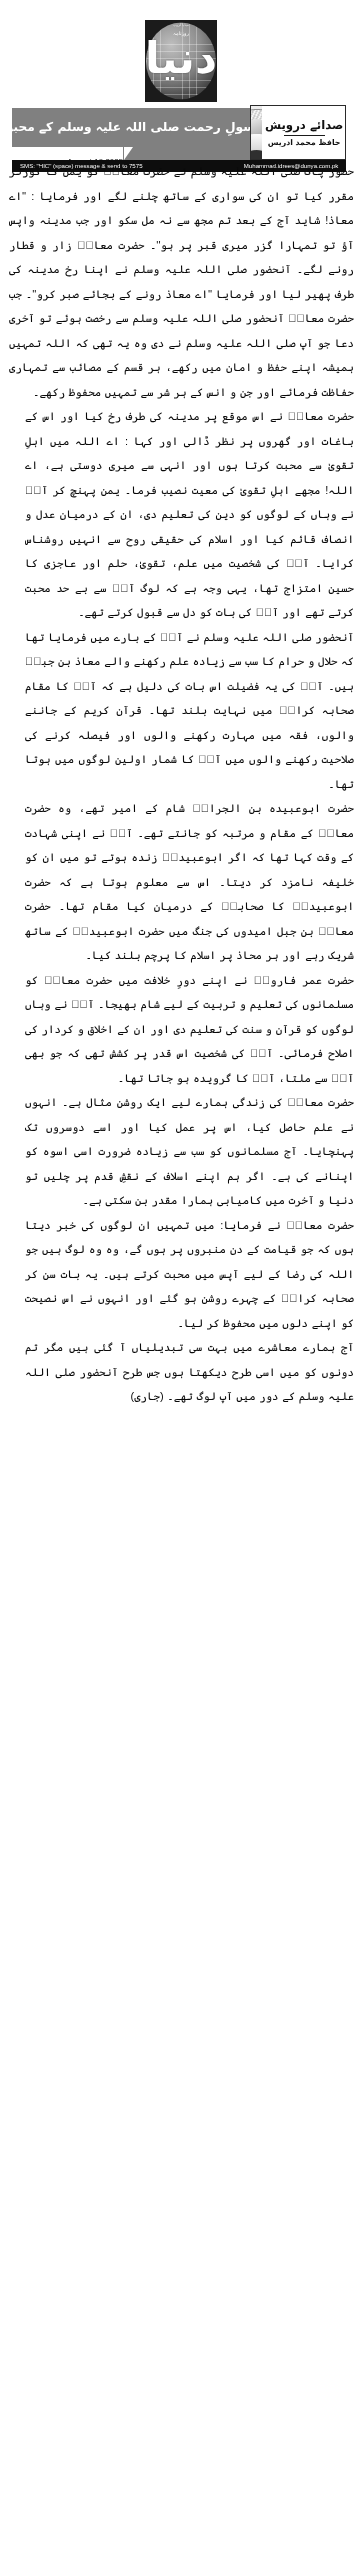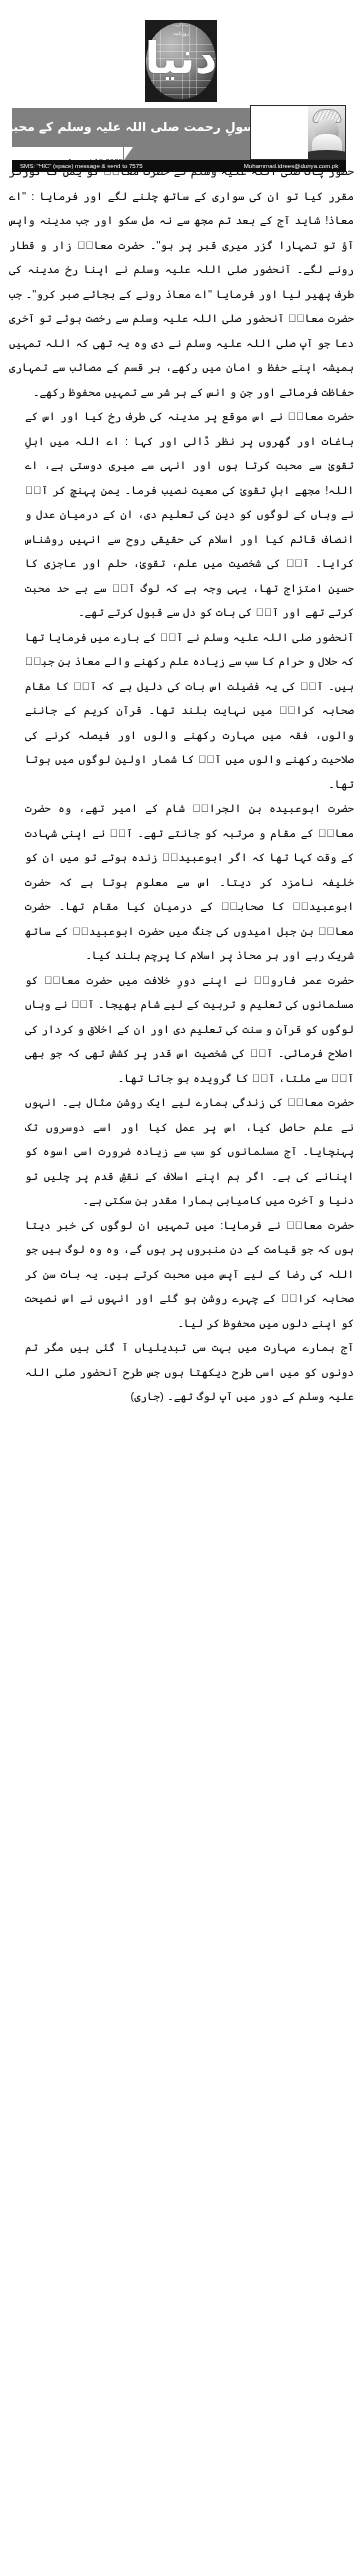--- a/index.html
+++ b/index.html
@@ -316,33 +316,38 @@
   <div class="date-strip">
     <span class="date-text">August,19,2025</span>
   </div>
 
   <div class="sms-bar">
     <span class="sms-text">SMS: "HIC" (space) message &amp; send to 7575</span>
     <span class="email-text">Muhammad.idrees@dunya.com.pk</span>
   </div>
 
   <div class="columnist-box">
+    <div class="columnist-names">
+      <div class="column-title">صدائے درویش</div>
+      <div class="name-rule"></div>
+      <div class="columnist-name">حافظ محمد ادریس</div>
+    </div>
     <div class="columnist-photo">
       <div class="cap"></div>
       <div class="face"></div>
       <div class="beard"></div>
 
       <div class="shoulders"></div>
     </div>
   </div>
 </div>
 
 <div class="article" id="article-body">
     <p>حضور پاک صلی اللہ علیہ وسلم نے حضرت معاذؓ کو یمن کا گورنر مقرر کیا تو ان کی سواری کے ساتھ چلنے لگے اور فرمایا : ''اے معاذ! شاید آج کے بعد تم مجھ سے نہ مل سکو اور جب مدینہ واپس آؤ تو تمہارا گزر میری قبر پر ہو''۔ حضرت معاذؓ زار و قطار رونے لگے۔ آنحضور صلی اللہ علیہ وسلم نے اپنا رخ مدینہ کی طرف پھیر لیا اور فرمایا ''اے معاذ رونے کے بجائے صبر کرو''۔ جب حضرت معاذؓ آنحضور صلی اللہ علیہ وسلم سے رخصت ہوئے تو آخری دعا جو آپ صلی اللہ علیہ وسلم نے دی وہ یہ تھی کہ اللہ تمہیں ہمیشہ اپنے حفظ و امان میں رکھے، ہر قسم کے مصائب سے تمہاری حفاظت فرمائے اور جن و انس کے ہر شر سے تمہیں محفوظ رکھے۔</p>
     <p>حضرت معاذؓ نے اس موقع پر مدینہ کی طرف رخ کیا اور اس کے باغات اور گھروں پر نظر ڈالی اور کہا : اے اللہ میں اہلِ تقویٰ سے محبت کرتا ہوں اور انہی سے میری دوستی ہے، اے اللہ! مجھے اہلِ تقویٰ کی معیت نصیب فرما۔ یمن پہنچ کر آپؓ نے وہاں کے لوگوں کو دین کی تعلیم دی، ان کے درمیان عدل و انصاف قائم کیا اور اسلام کی حقیقی روح سے انہیں روشناس کرایا۔ آپؓ کی شخصیت میں علم، تقویٰ، حلم اور عاجزی کا حسین امتزاج تھا، یہی وجہ ہے کہ لوگ آپؓ سے بے حد محبت کرتے تھے اور آپؓ کی بات کو دل سے قبول کرتے تھے۔</p>
     <p>آنحضور صلی اللہ علیہ وسلم نے آپؓ کے بارے میں فرمایا تھا کہ حلال و حرام کا سب سے زیادہ علم رکھنے والے معاذ بن جبلؓ ہیں۔ آپؓ کی یہ فضیلت اس بات کی دلیل ہے کہ آپؓ کا مقام صحابہ کرامؓ میں نہایت بلند تھا۔ قرآن کریم کے جاننے والوں، فقہ میں مہارت رکھنے والوں اور فیصلہ کرنے کی صلاحیت رکھنے والوں میں آپؓ کا شمار اولین لوگوں میں ہوتا تھا۔</p>
     <p>حضرت ابوعبیدہ بن الجراحؓ شام کے امیر تھے، وہ حضرت معاذؓ کے مقام و مرتبہ کو جانتے تھے۔ آپؓ نے اپنی شہادت کے وقت کہا تھا کہ اگر ابوعبیدہؓ زندہ ہوتے تو میں ان کو خلیفہ نامزد کر دیتا۔ اس سے معلوم ہوتا ہے کہ حضرت ابوعبیدہؓ کا صحابہؓ کے درمیان کیا مقام تھا۔ حضرت معاذؓ بن جبل امیدوں کی جنگ میں حضرت ابوعبیدہؓ کے ساتھ شریک رہے اور ہر محاذ پر اسلام کا پرچم بلند کیا۔</p>
     <p>حضرت عمر فاروقؓ نے اپنے دورِ خلافت میں حضرت معاذؓ کو مسلمانوں کی تعلیم و تربیت کے لیے شام بھیجا۔ آپؓ نے وہاں لوگوں کو قرآن و سنت کی تعلیم دی اور ان کے اخلاق و کردار کی اصلاح فرمائی۔ آپؓ کی شخصیت اس قدر پر کشش تھی کہ جو بھی آپؓ سے ملتا، آپؓ کا گرویدہ ہو جاتا تھا۔</p>
     <p>حضرت معاذؓ کی زندگی ہمارے لیے ایک روشن مثال ہے۔ انہوں نے علم حاصل کیا، اس پر عمل کیا اور اسے دوسروں تک پہنچایا۔ آج مسلمانوں کو سب سے زیادہ ضرورت اسی اسوہ کو اپنانے کی ہے۔ اگر ہم اپنے اسلاف کے نقشِ قدم پر چلیں تو دنیا و آخرت میں کامیابی ہمارا مقدر بن سکتی ہے۔</p>
     <p>حضرت معاذؓ نے فرمایا: میں تمہیں ان لوگوں کی خبر دیتا ہوں کہ جو قیامت کے دن منبروں پر ہوں گے، وہ وہ لوگ ہیں جو اللہ کی رضا کے لیے آپس میں محبت کرتے ہیں۔ یہ بات سن کر صحابہ کرامؓ کے چہرے روشن ہو گئے اور انہوں نے اس نصیحت کو اپنے دلوں میں محفوظ کر لیا۔</p>
-    <p>آج ہمارے مہارت میں بہت سی تبدیلیاں آ گئی ہیں مگر تم دونوں کو میں اسی طرح دیکھتا ہوں جس طرح آنحضور صلی اللہ علیہ وسلم کے دور میں آپ لوگ تھے۔ (جاری)</p>
+    <p>آج ہمارے معاشرے میں بہت سی تبدیلیاں آ گئی ہیں مگر تم دونوں کو میں اسی طرح دیکھتا ہوں جس طرح آنحضور صلی اللہ علیہ وسلم کے دور میں آپ لوگ تھے۔ (جاری)</p>
   </div>
 
 
 </body></html>

